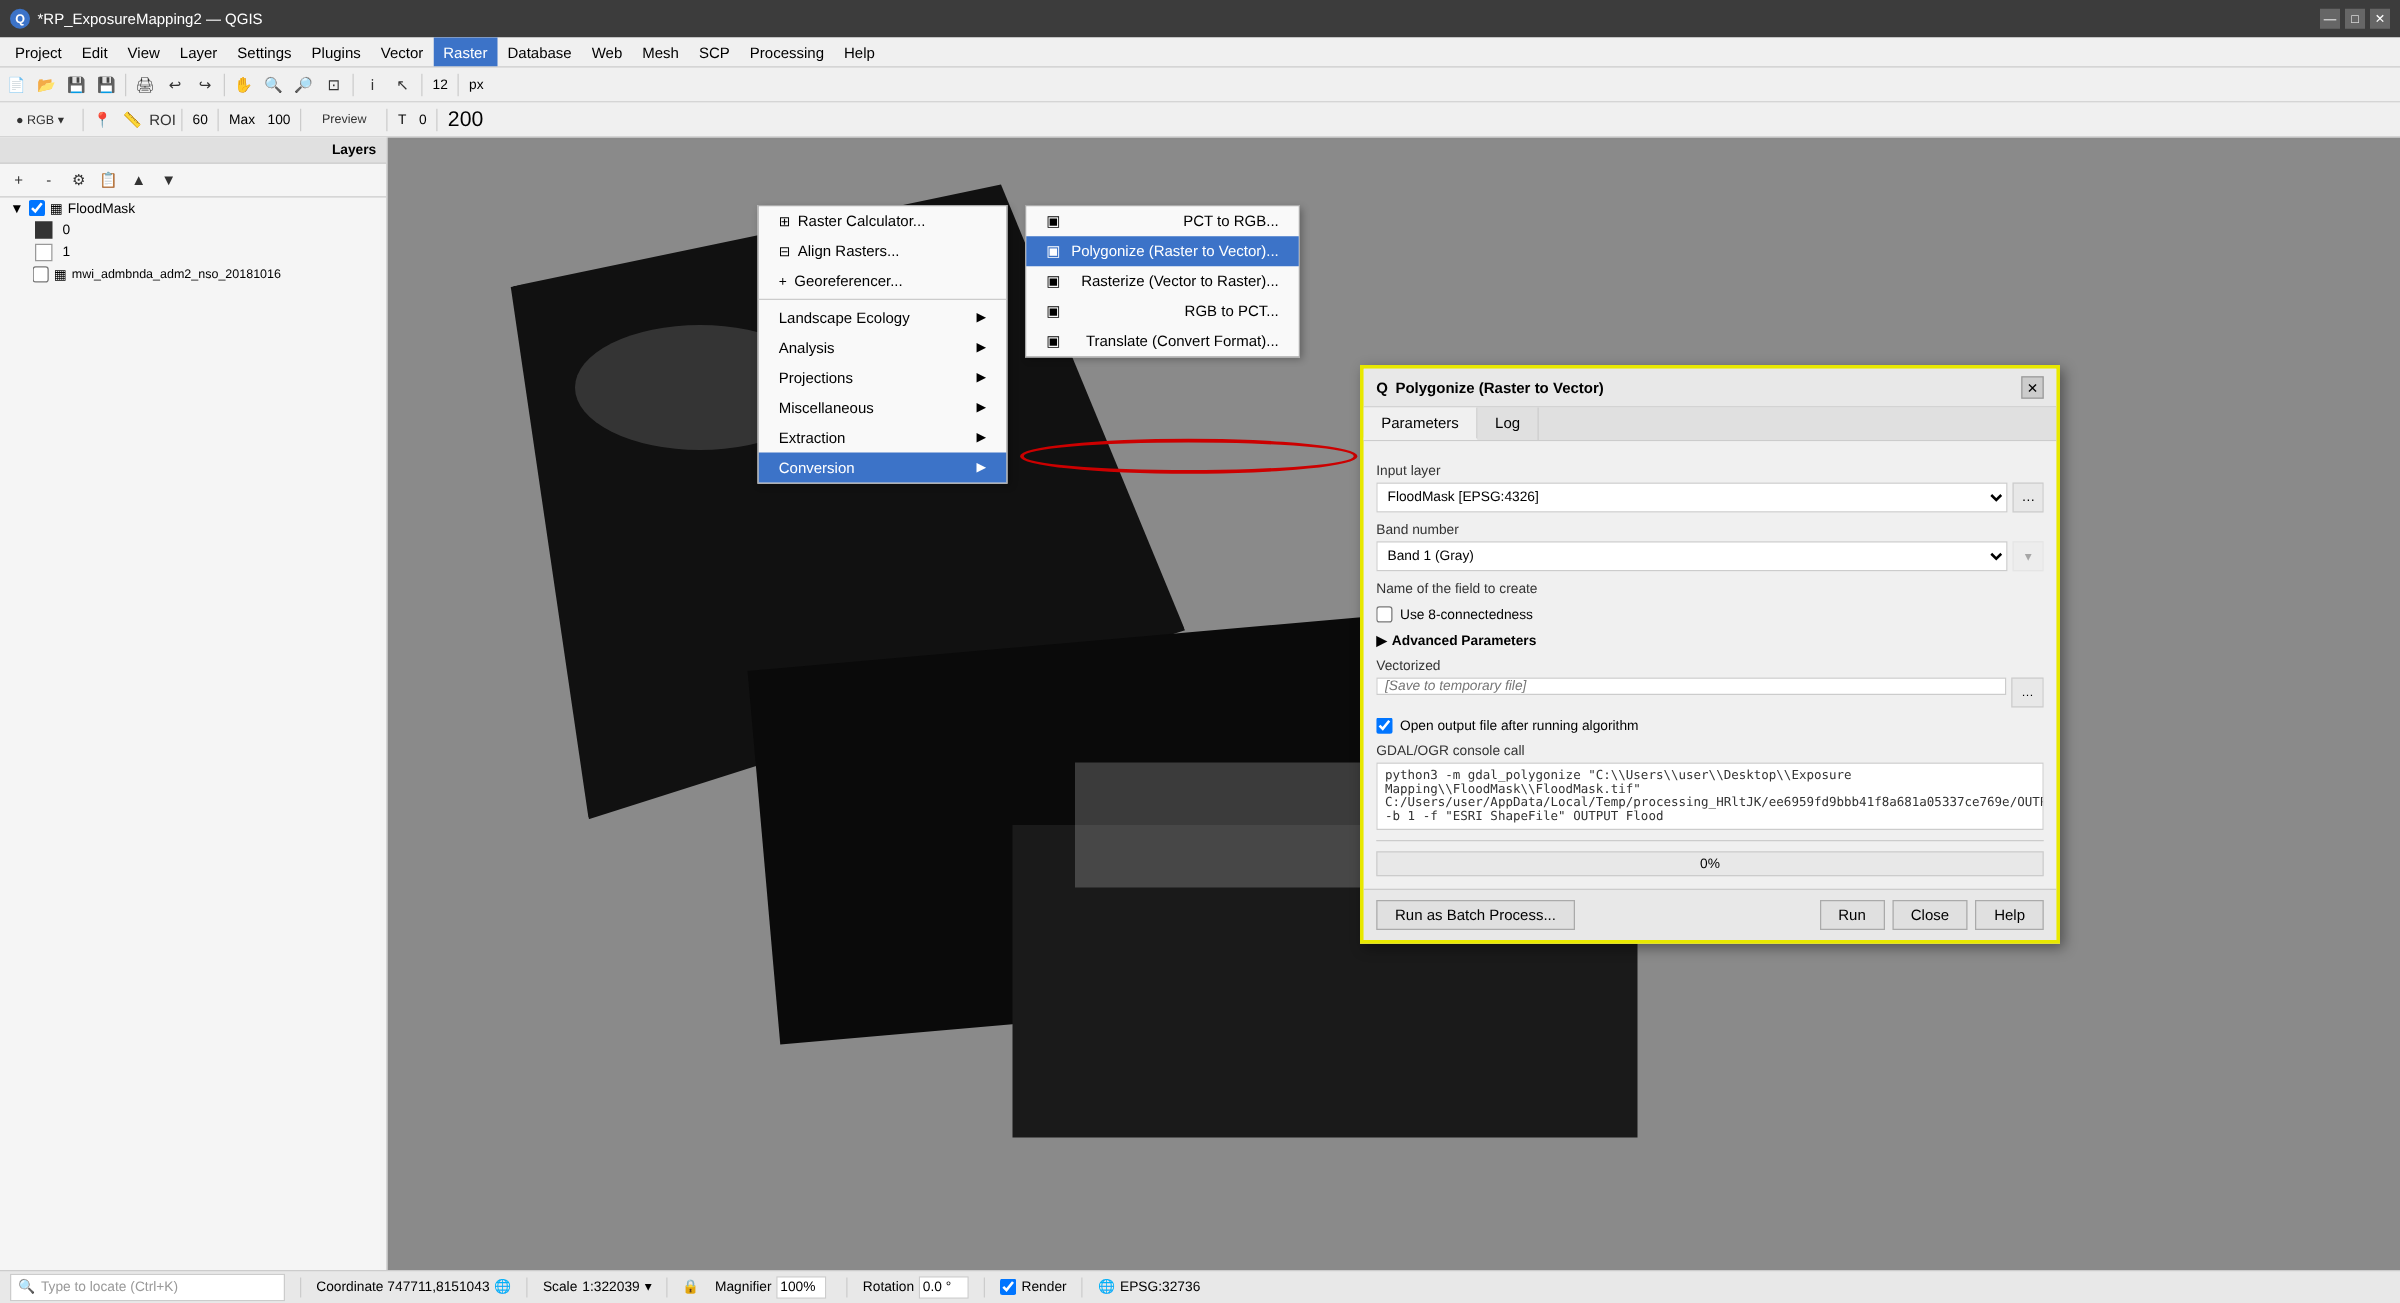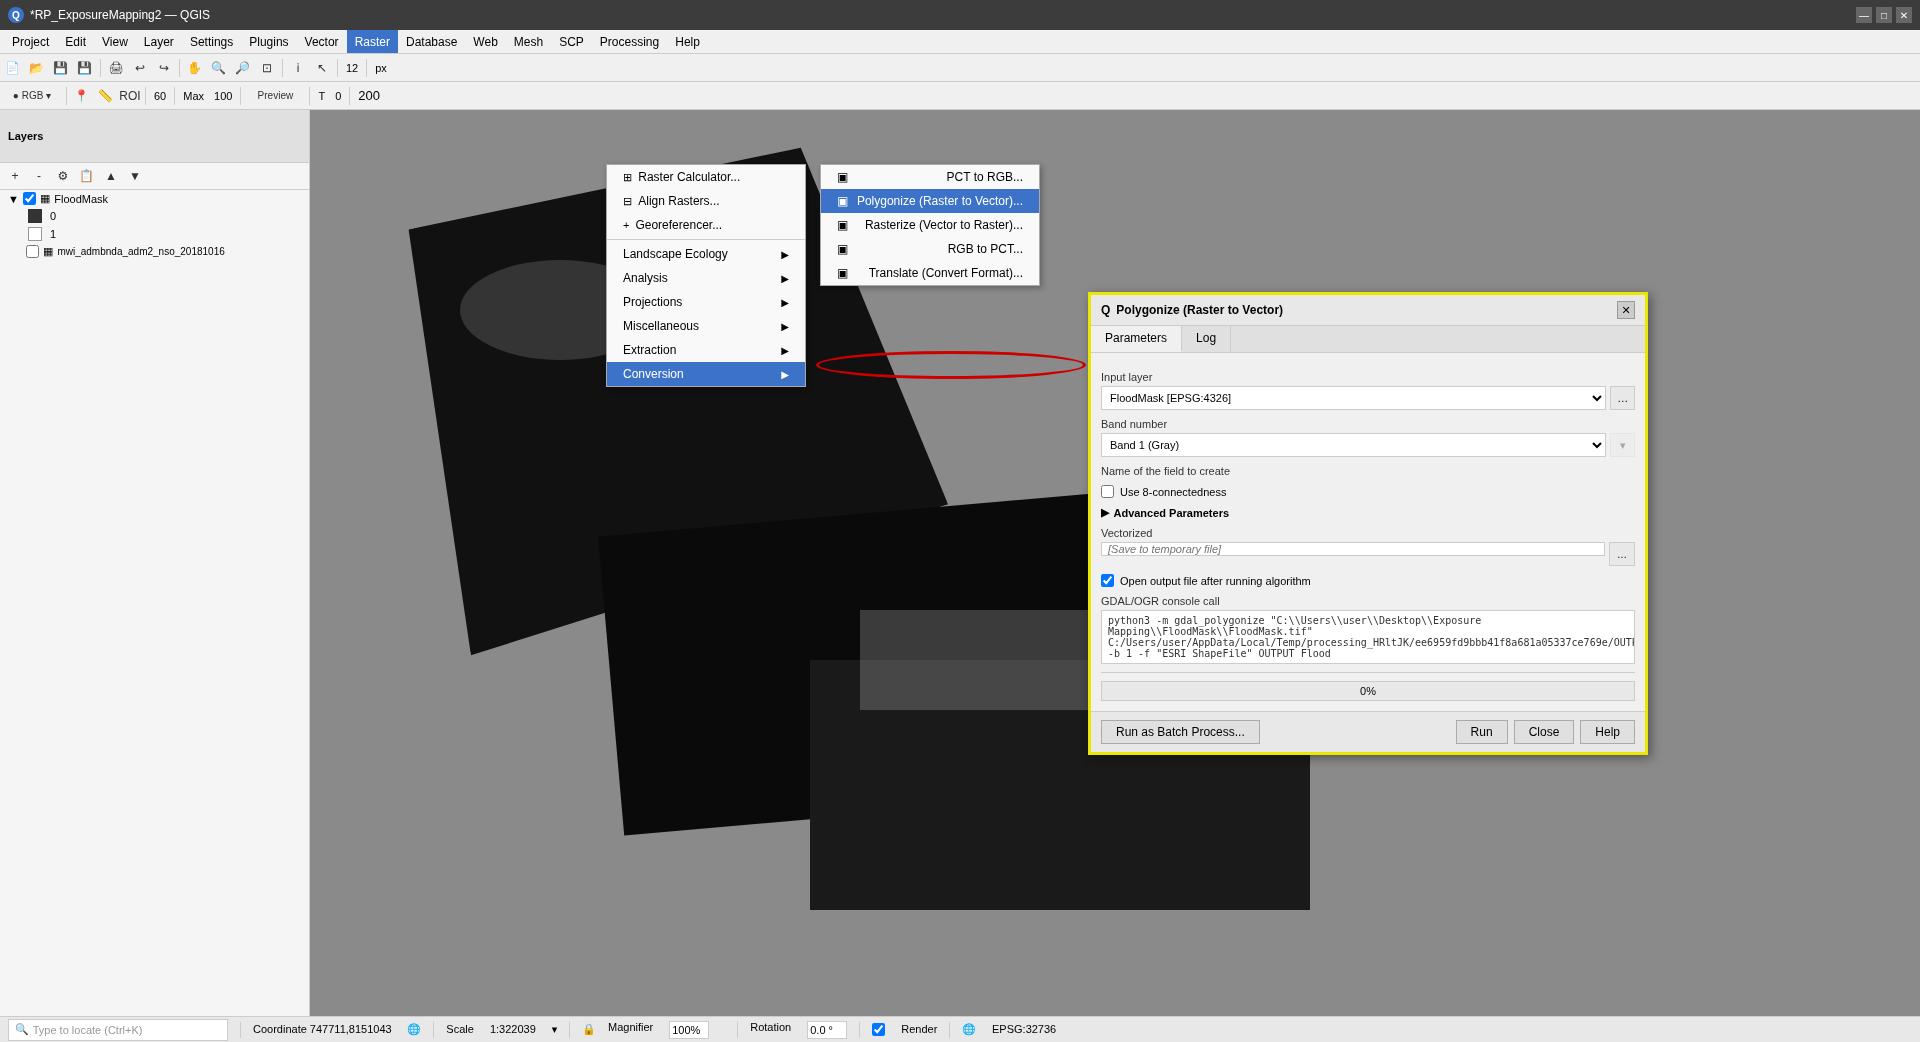--- a/index.html
+++ b/index.html
@@ -77,24 +77,25 @@
     
     #left-panel {
       width: 310px;
       background: #f5f5f5;
       border-right: 1px solid #ccc;
       display: flex;
       flex-direction: column;
     }
     #layers-header {
       background: #e0e0e0;
-      padding: 20px 8px;
+      padding: 4px 8px;
       font-weight: bold;
       font-size: 11px;
       border-bottom: 1px solid #ccc;
+      text-align: right;
     }
     .layer-toolbar {
       display: flex;
       align-items: center;
       padding: 2px 4px;
       gap: 2px;
       border-bottom: 1px solid #ccc;
     }
     .layer-item {
       display: flex;
@@ -317,22 +318,22 @@
       background: #e8e8e8;
       border-top: 1px solid #ccc;
       display: flex;
       align-items: center;
       padding: 0 8px;
       font-size: 11px;
       gap: 12px;
     }
     .status-section {
       display: flex;
-      align-items: flex-start;
-      gap: 16px;
+      align-items: center;
+      gap: 4px;
     }
     .status-sep { width: 1px; height: 16px; background: #ccc; }
 
     
     .q-logo {
       width: 16px; height: 16px;
       border-radius: 50%;
       background: #3c73c8;
       color: #fff;
       display: flex; align-items: center; justify-content: center;
@@ -442,21 +443,21 @@
   <span style="font-size:11px; padding:0 4px;">60</span>
   <div class="tb-sep"></div>
   <span style="font-size:11px; padding:0 4px;">Max</span>
   <span style="font-size:11px; padding:0 4px;">100</span>
   <div class="tb-sep"></div>
   <button class="tb-btn" style="width:60px; font-size:10px;text-align:center;">Preview</button>
   <div class="tb-sep"></div>
   <span style="font-size:11px; padding:0 4px;">T</span>
   <span style="font-size:11px; padding:0 4px;">0</span>
   <div class="tb-sep"></div>
-  <span style="font-size:13px; padding:0 4px;">200</span>
+  <span style="font-size:17px; padding:0 4px;">200</span>
 </div>
 
 <div id="main-area">
 
   <div id="left-panel">
     <div id="layers-header">
       <span>Layers</span>
     </div>
     <div class="layer-toolbar">
       <button class="tb-btn">+</button>

